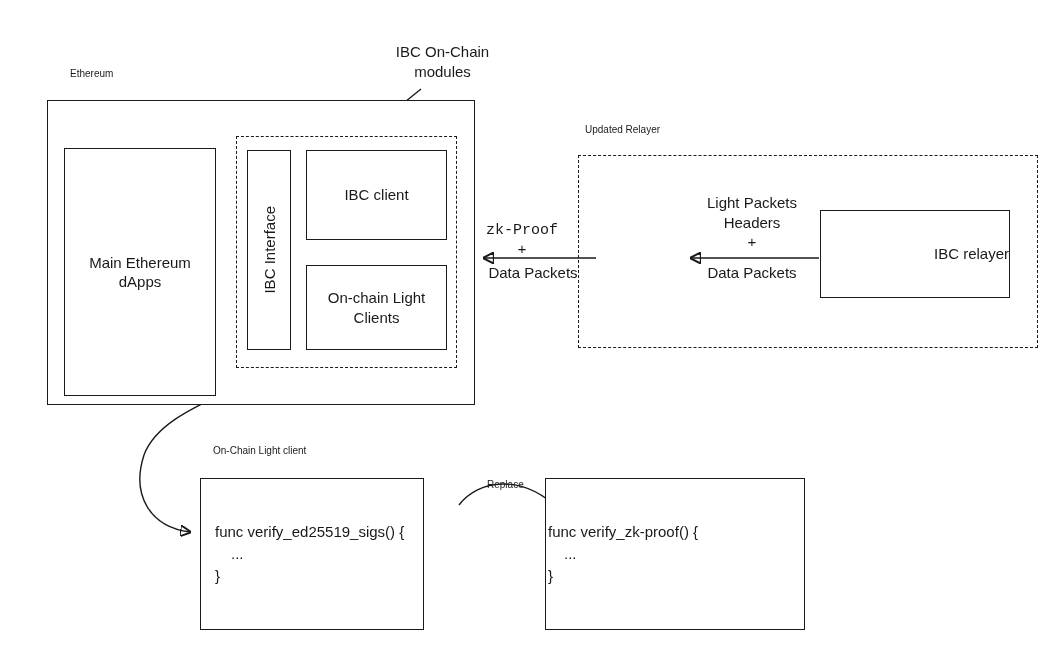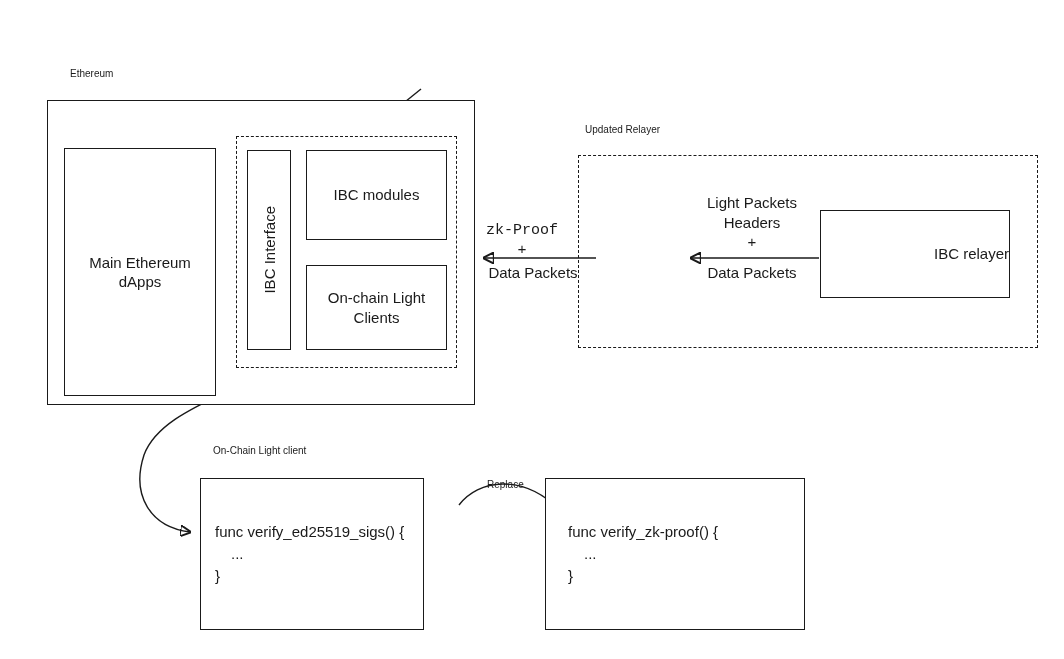--- a/index.html
+++ b/index.html
@@ -108,27 +108,28 @@
     <span class="box-text" style="width:112px;">Main Ethereum dApps</span>
   </div>
 
   <div class="box dashed" style="left:236px; top:136px; width:221px; height:232px;"></div>
 
   <div class="box center" style="left:247px; top:150px; width:44px; height:200px;">
     <span class="vtext">IBC Interface</span>
   </div>
 
   <div class="box center" style="left:306px; top:150px; width:141px; height:90px;">
-    <span class="box-text">IBC modules</span>
+    <span class="box-text">IBC client</span>
   </div>
 
   <div class="box center" style="left:306px; top:265px; width:141px; height:85px;align-items:center;">
     <span class="box-text" style="width:106px;">On-chain Light Clients</span>
   </div>
 
+  <div class="edge-label" style="left:385px; top:42px; width:115px; white-space:normal;">IBC On-Chain modules</div>
 
   <div class="label" style="left:585px; top:124px;">Updated Relayer</div>
   <div class="box dashed" style="left:578px; top:155px; width:460px; height:193px;"></div>
 
 
   <div class="box center" style="left:820px; top:210px; width:190px; height:88px;justify-content:flex-end;">
     <span class="box-text">IBC relayer</span>
   </div>
 
   <div class="edge-label" style="left:476px; top:221px; width:92px;font-family:Liberation Mono, monospace;">
@@ -150,20 +151,20 @@
     <div class="code" style="left:14px; top:42px; position:absolute;">
       <span class="line">func verify_ed25519_sigs() {</span>
       <span class="line indent">...</span>
       <span class="line">}</span>
     </div>
   </div>
 
   <div class="label" style="left:487px; top:479px;">Replace</div>
 
   <div class="box" style="left:545px; top:478px; width:260px; height:152px;">
-    <div class="code" style="left:22px; top:42px; position:absolute;">
+    <div class="code" style="left:2px; top:42px; position:absolute;">
       <span class="line">func verify_zk-proof() {</span>
       <span class="line indent">...</span>
       <span class="line">}</span>
     </div>
   </div>
 
 </div>
 
 </body></html>

